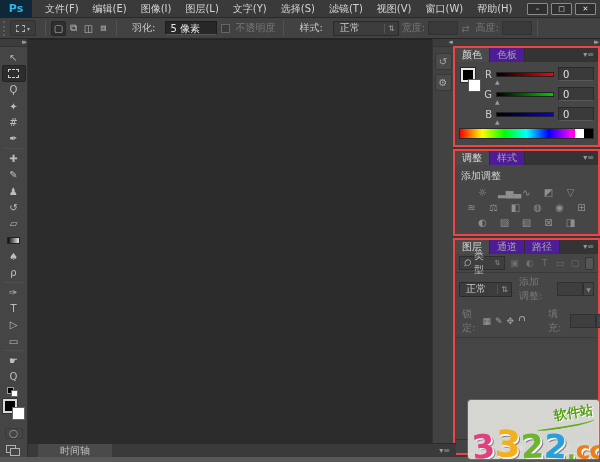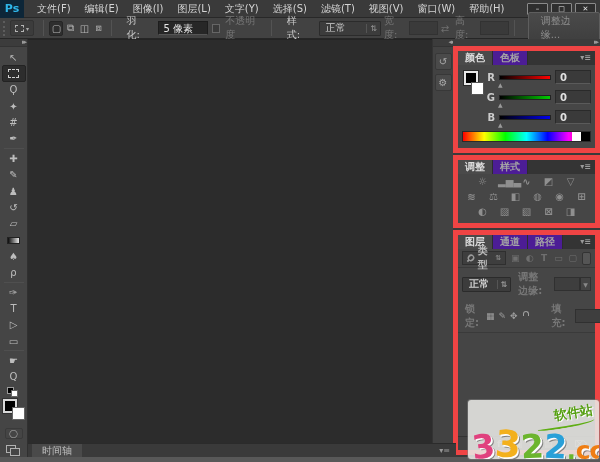--- a/index.html
+++ b/index.html
@@ -2,21 +2,21 @@
 <html><head>
 <meta charset="utf-8">
 <style>
   * { box-sizing: border-box; margin: 0; padding: 0; }
   html,body { width:600px; height:462px; }
   body { font-family:"DejaVu Sans","Liberation Sans",sans-serif; }
   .app { position:relative; width:600px; height:462px; background:#565656; overflow:hidden; color:#ccc; }
 
   
   .menubar { position:absolute; top:0; left:0; right:0; height:18px; background:#3a3a3a; border-bottom:1px solid #282828; display:flex; align-items:center; }
-  .pslogo { width:24px; height:18px; background:#0d2638; color:#2fb6e9; font-weight:bold; font-size:11px; display:flex; align-items:center; justify-content:center; margin-right:6px; }
+  .pslogo { width:32px; height:18px; background:#0d2638; color:#2fb6e9; font-weight:bold; font-size:11px; display:flex; align-items:center; justify-content:center; margin-right:6px; }
   .menu-item { padding:0 7px; font-size:10px; color:#d4d4d4; line-height:18px; cursor:default; }
   .winbtns { margin-left:auto; display:flex; gap:3px; padding-right:4px; }
   .winbtn { width:21px; height:12px; background:#2e2e2e; border:1px solid #8a8a8a; border-radius:1px; color:#e0e0e0; font-size:7px; line-height:10px; text-align:center; }
 
   
   .optionsbar { position:absolute; top:18px; left:0; right:0; height:21px; background:#424242; border-bottom:1px solid #262626; display:flex; align-items:center; font-size:10px; }
   .drag-handle { width:4px; height:15px; margin:0 3px; border-left:2px dotted #5d5d5d; }
   .tpreset { width:26px; height:16px; border:1px solid #333; border-radius:2px; background:#3c3c3c; display:flex; align-items:center; justify-content:center; gap:2px; margin-right:4px; }
   .mini-marquee { width:9px; height:7px; border:1px dashed #b5b5b5; }
   .caret { font-size:6px; color:#aaa; }
@@ -58,21 +58,21 @@
   
   .canvas { position:absolute; left:28px; top:39px; width:404px; height:404px; background:#2c2c2c; border-top:1px solid #242424; }
 
   
   .iconstrip { position:absolute; left:432px; top:39px; width:21px; height:404px; background:#424242; border-left:1px solid #333; display:flex; flex-direction:column; align-items:center; }
   .dockbtn { width:17px; height:17px; margin-top:4px; background:#4a4a4a; border:1px solid #383838; border-radius:2px; color:#a8a8a8; font-size:10px; display:flex; align-items:center; justify-content:center; }
 
   
   .panels { position:absolute; left:453px; top:39px; right:0; bottom:5px; background:#3a3a3a; display:flex; flex-direction:column; }
   .panelhead { height:7px; font-size:7px; line-height:6px; color:#9a9a9a; text-align:right; padding-right:3px; letter-spacing:-2px; background:#3c3c3c; }
-  .pgroup { background:#464646; border:5px solid #ef4444; margin-bottom:2px;font-weight:bold; }
+  .pgroup { background:#464646; border:2px solid #ef4444; margin-bottom:2px; }
   .ptabs { height:14px; background:#343434; display:flex; align-items:flex-end; }
   .ptab { padding:1px 7px 1px; font-size:10px; color:#a5a5a5; background:#4c1d95; border-right:1px solid #2d2d2d; line-height:12px; }
   .ptab.active { background:#4a4a4a; color:#ddd; }
   .pmenu { margin-left:auto; color:#9a9a9a; font-size:8px; padding:0 4px; line-height:14px; }
 
   
   .colorbody { display:flex; padding:5px 4px 2px; }
   .cswatch { position:relative; width:24px; height:34px; }
   .cswatch .f { position:absolute; left:2px; top:1px; width:14px; height:14px; background:#000; border:2px solid #e8e8e8; outline:1px solid #2a2a2a; }
   .cswatch .b { position:absolute; left:9px; top:12px; width:13px; height:13px; background:#fff; border:1px solid #555; }
@@ -107,21 +107,21 @@
   .mini-dd .box { width:26px; height:14px; background:#3e3e3e; border:1px solid #303030; }
   .mini-dd .bt { width:11px; height:14px; background:#444; border:1px solid #303030; color:#888; font-size:6px; text-align:center; line-height:13px; }
   .lockico { color:#9f9f9f; font-size:9px; width:11px; text-align:center; }
   .mini-lock { position:relative; width:8px; height:6px; background:#9f9f9f; border-radius:1px; margin-top:4px; }
   .mini-lock:before { content:""; position:absolute; left:1px; top:-4px; width:4px; height:4px; border:1.5px solid #9f9f9f; border-bottom:none; border-radius:3px 3px 0 0; }
   .layerslist { flex:1; background:#454545; border-top:1px solid #3a3a3a; }
   .lbottom { height:14px; background:#424242; border-top:1px solid #333; display:flex; align-items:center; justify-content:flex-end; gap:7px; padding:0 8px; color:#8a8a8a; font-size:9px; }
 
   
   .timeline { position:absolute; left:28px; top:443px; width:428px; height:14px; background:#3a3a3a; border-top:1px solid #2b2b2b; display:flex; align-items:center; }
-  .tl-tab { margin-left:4px; background:#4a4a4a; color:#bfbfbf; font-size:10px; padding:0 10px; height:13px; line-height:13px; }
+  .tl-tab { margin-left:10px; background:#4a4a4a; color:#bfbfbf; font-size:10px; padding:0 22px; height:13px; line-height:13px; }
   .tl-menu { margin-left:auto; color:#9a9a9a; font-size:8px; padding-right:6px; }
 
   .bottomstrip { position:absolute; left:0; right:0; bottom:0; height:5px; background:#585858; }
 
   
   .watermark { position:absolute; right:1px; bottom:3px; width:131px; height:59px; background:rgba(233,233,230,0.88); border-radius:3px; box-shadow:0 0 0 1px rgba(130,130,130,0.5); z-index:50; overflow:hidden; }
   .wm-site { position:absolute; top:4px; right:6px; transform:rotate(-9deg); color:#55a011; font-size:13px; font-weight:bold; text-shadow:1px 1px 0 #fff; }
   .wm-swoosh { position:absolute; top:21px; right:4px; width:58px; height:7px; border-bottom:2px solid #5fae14; border-radius:0 0 100% 60%; transform:rotate(-9deg); }
   .wm-digits { position:absolute; left:4px; bottom:-4px; display:flex; align-items:flex-end; font-weight:bold; line-height:1; }
   .wm-digits span { text-shadow:1.5px 1.5px 0 #fdfdfd, 2.5px 2.5px 0 rgba(60,60,60,0.55); }
@@ -178,21 +178,20 @@
     <div class="dropdown dd-style">
       <span class="val">正常</span>
       <span class="ud">⇅</span>
     </div>
     <span class="glbl">宽度:</span>
     <span class="well dim"></span>
     <span class="swapico">⇄</span>
     <span class="glbl">高度:</span>
     <span class="well dim"></span>
     <span class="sep"></span>
-    <span class="refine-btn">调整边缘...</span>
   </div>
 
   <div class="toolbar">
     <div class="dockhead">▸▸</div>
     <div class="tool">
         <span>↖</span>
       </div>
     <div class="tool selected">
         <span class="marquee-ico"></span>
       </div>
@@ -319,20 +318,21 @@
           <span class="k"></span>
         </div>
     </div>
 
     <div class="pgroup">
       <div class="ptabs">
         <span class="ptab active">调整</span>
         <span class="ptab">样式</span>
         <span class="pmenu">▾≡</span>
       </div>
+      <div class="addlbl">添加调整</div>
       <div class="adjrow">
         <span>☼</span>
         <span>▂▅▃</span>
         <span>∿</span>
         <span>◩</span>
         <span>▽</span>
       </div>
       <div class="adjrow">
         <span>≋</span>
         <span>⚖</span>
@@ -368,21 +368,21 @@
         <span class="filtico">T</span>
         <span class="filtico">▭</span>
         <span class="filtico">▢</span>
         <span class="toggle"></span>
       </div>
       <div class="lrow">
         <div class="dropdown dd-blend">
           <span class="val">正常</span>
           <span class="ud">⇅</span>
         </div>
-        <span class="glbl">调整边缘:</span>
+        <span class="glbl">添加调整:</span>
         <span class="mini-dd">
             <span class="box"></span>
             <span class="bt">▼</span>
           </span>
       </div>
       <div class="lrow">
         <span class="glbl">锁定:</span>
         <span class="lockico">▦</span>
         <span class="lockico">✎</span>
         <span class="lockico">✥</span>

